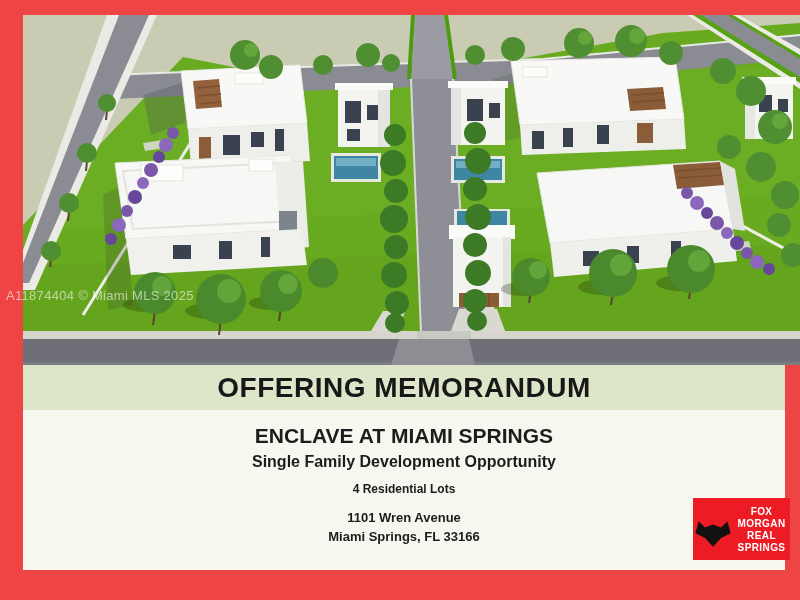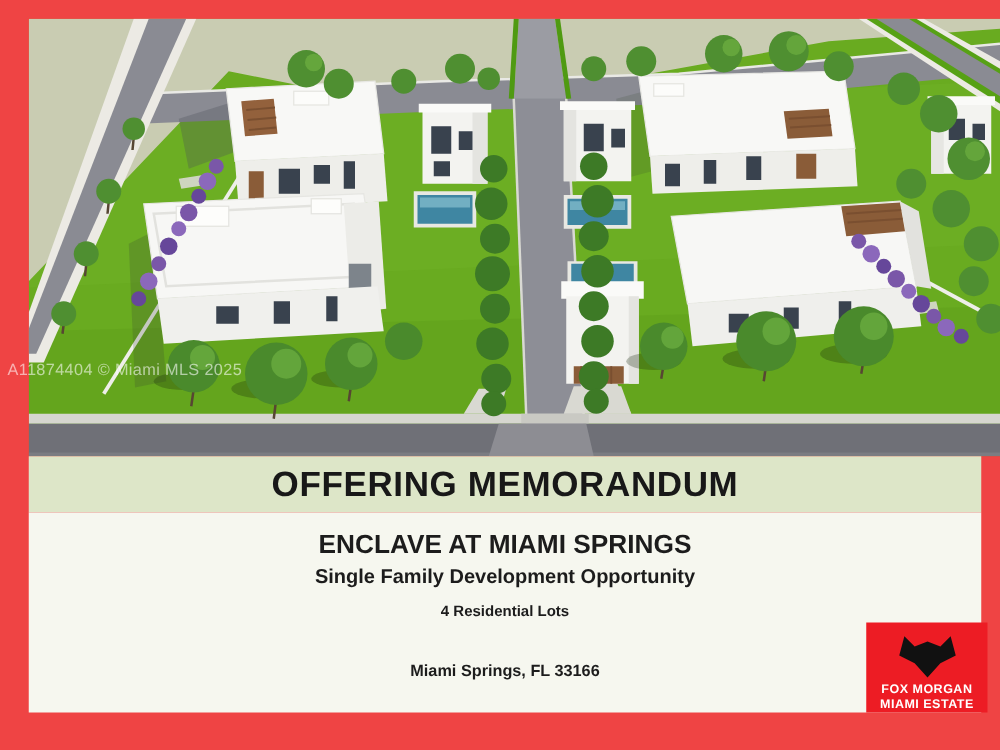--- a/index.html
+++ b/index.html
@@ -12,22 +12,22 @@
   .banner{position:absolute;left:23px;top:365px;width:762px;height:45px;background:#dde6c8;
           display:flex;align-items:center;justify-content:center;}
   .banner h1{margin:12px;font-size:28px;font-weight:700;color:#181818;letter-spacing:.5px;}
   .details{position:absolute;left:23px;top:410px;width:762px;height:160px;background:#f6f7ef;}
   .txt{position:absolute;left:23px;width:762px;text-align:center;font-weight:700;color:#1c1c1c;}
   .t-name{top:424px;font-size:21px;}
   .t-type{top:453px;font-size:16px;}
   .t-lots{top:482px;font-size:12px;}
   .t-a1{top:510px;font-size:13px;}
   .t-a2{top:529px;font-size:13px;}
-  .logo{position:absolute;left:693px;top:498px;width:97px;height:72px;background:#ed1c24;
-        display:flex;flex-direction:column;align-items:center;}
+  .logo{position:absolute;left:693px;top:498px;width:97px;height:62px;background:#ed1c24;
+        display:flex;flex-direction:row;align-items:center;}
   .logo svg{width:56px;height:38px;margin-top:9px;}
   .logo-text{margin-top:2px;text-align:center;color:#ffffff;font-weight:700;font-size:10px;
              line-height:12px;letter-spacing:.4px;}
 </style>
 </head>
 <body>
 
 <div class="page">
 
   <div class="scene">
@@ -282,25 +282,26 @@
   <div class="watermark">A11874404 © Miami MLS 2025</div>
 
   <div class="banner">
     <h1>OFFERING MEMORANDUM</h1>
   </div>
 
   <div class="details"></div>
   <div class="txt t-type">Single Family Development Opportunity</div>
   <div class="txt t-name">ENCLAVE AT MIAMI SPRINGS</div>
   <div class="txt t-lots">4 Residential Lots</div>
+  <div class="txt t-a1">1101 Wren Avenue</div>
   <div class="txt t-a2">Miami Springs, FL 33166</div>
 
   <div class="logo">
     <svg viewBox="0 0 100 72">
       <polygon points="14,4 30,20 50,12 70,20 86,4 94,34 70,46 50,68 30,46 6,34" fill="#111111"></polygon>
     </svg>
     <div class="logo-text">
       <div>FOX MORGAN</div>
-      <div>MIAMI ESTATE</div>
+      <div>REAL SPRINGS</div>
     </div>
   </div>
 
 </div>
 
 </body></html>

